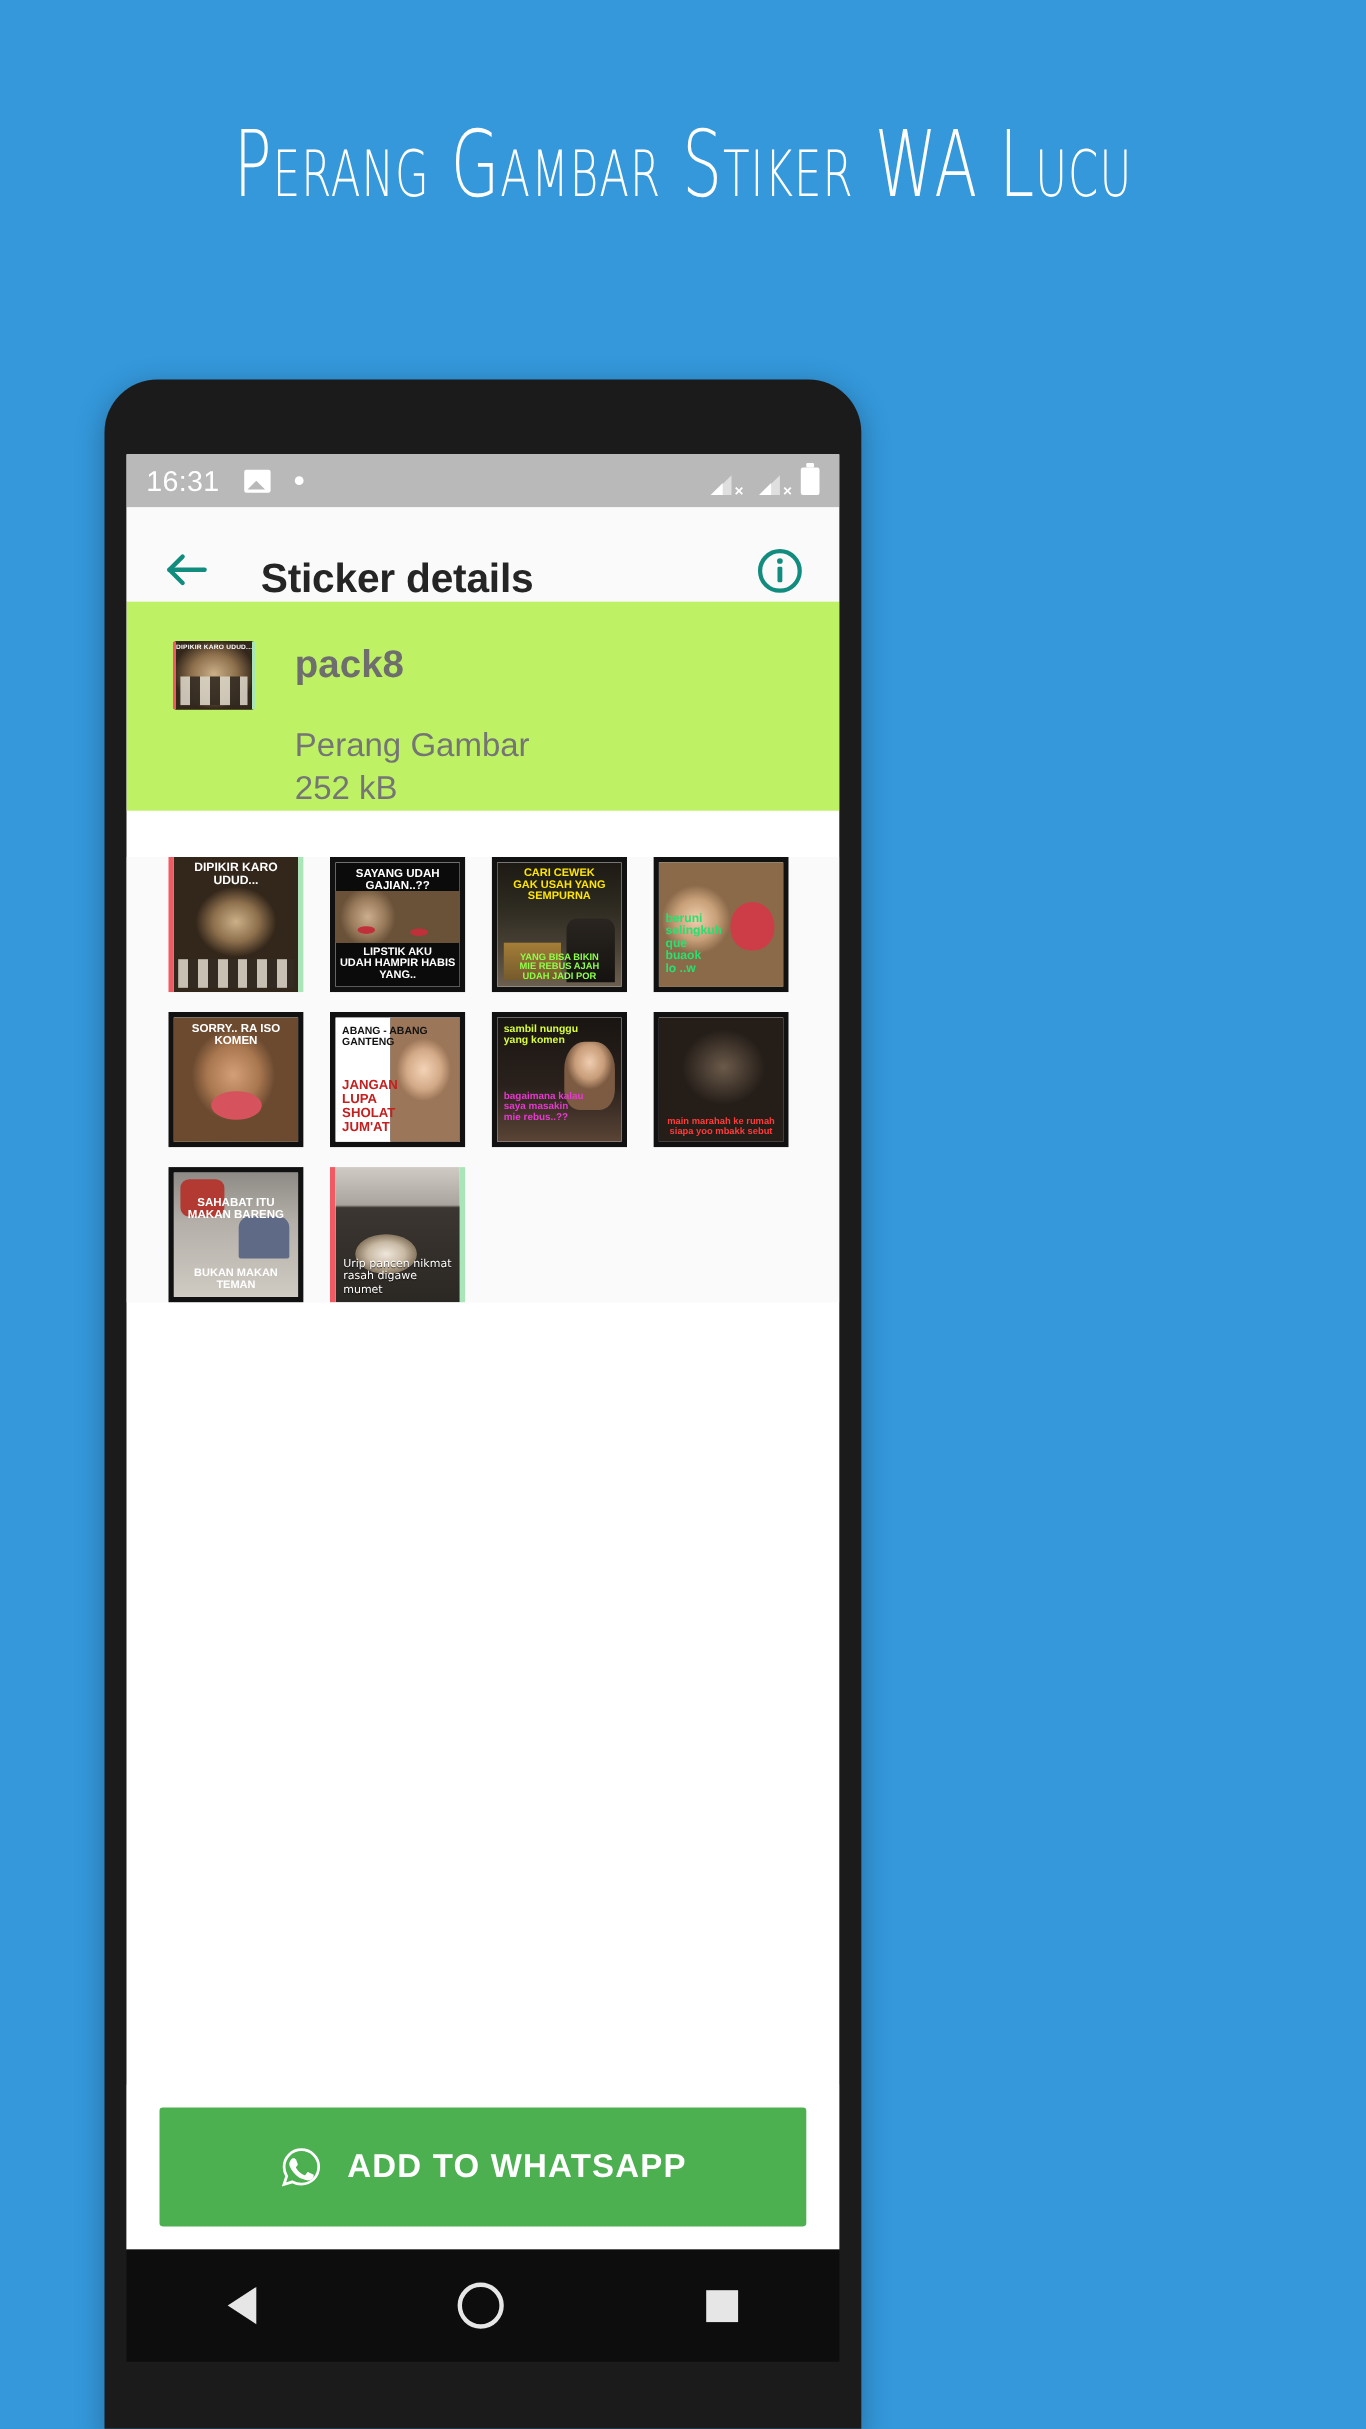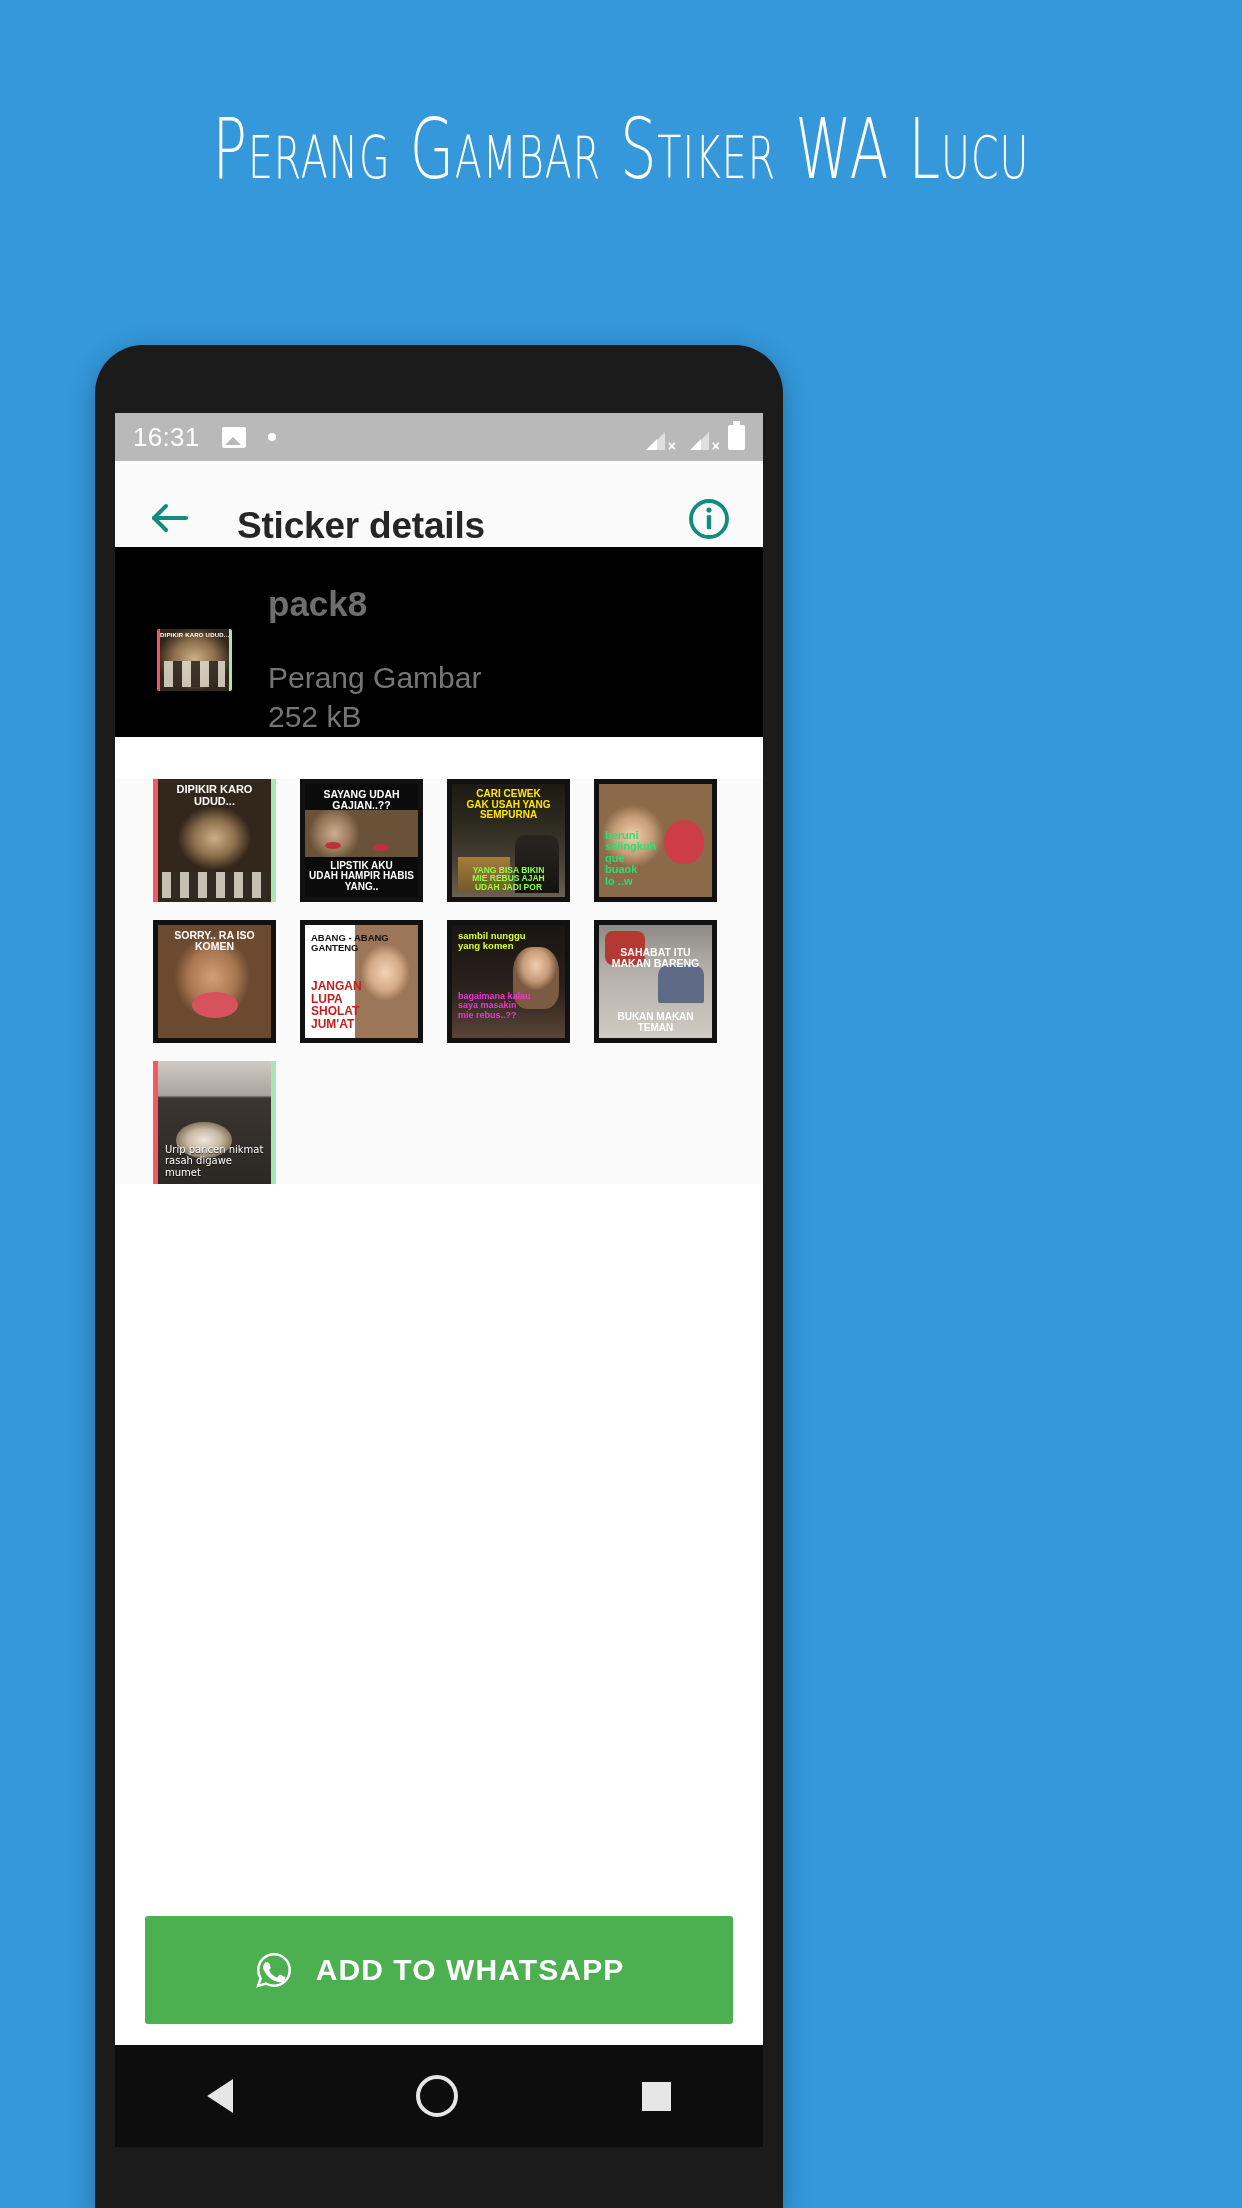--- a/index.html
+++ b/index.html
@@ -163,22 +163,21 @@
     margin-left: auto;
     width: 56px; height: 56px;
     display: flex; align-items: center; justify-content: center;
     cursor: pointer;
   }
 
   
   #pack-header {
     display: flex;
     padding: 36px 40px 0 42px;
-    background: #000000;
-    align-items: center;
+    background: #bef264;
   }
   #pack-tray-image {
     width: 75px; height: 62px;
     flex: 0 0 auto;
     border-radius: 2px;
     position: relative;
     overflow: hidden;
     background: #231a14;
     border-left: 3px solid #ef5a63;
     border-right: 3px solid #a8e6b8;
@@ -607,20 +606,27 @@
         <div class="sticker-inner frame-dark">
           <div class="art-mie"></div>
           <div class="st-caption cap-top" style="font-size:9.5px;color:#D9FF3B;left:6px;right:auto;text-align:left;top:6px;">sambil nunggu
 yang komen</div>
           <div class="st-caption cap-bottom" style="font-size:9px;color:#E838D2;left:6px;right:auto;text-align:left;bottom:18px;">bagaimana kalau
 saya masakin
 mie rebus..??</div>
         </div>
       </div>
 
+      <div class="sticker-cell">
+        <div class="sticker-inner frame-dark">
+          <div class="art-couple"></div>
+          <div class="st-caption cap-bottom" style="font-size:8.5px;color:#FF3B3B;">main marahah ke rumah
+siapa yoo mbakk sebut</div>
+        </div>
+      </div>
 
       <div class="sticker-cell">
         <div class="sticker-inner frame-dark">
           <div class="art-sahabat"></div>
           <div class="st-caption cap-top" style="font-size:10.5px;top:22px;">SAHABAT ITU
 MAKAN BARENG</div>
           <div class="st-caption cap-bottom" style="font-size:10px;">BUKAN MAKAN TEMAN</div>
         </div>
       </div>
 

